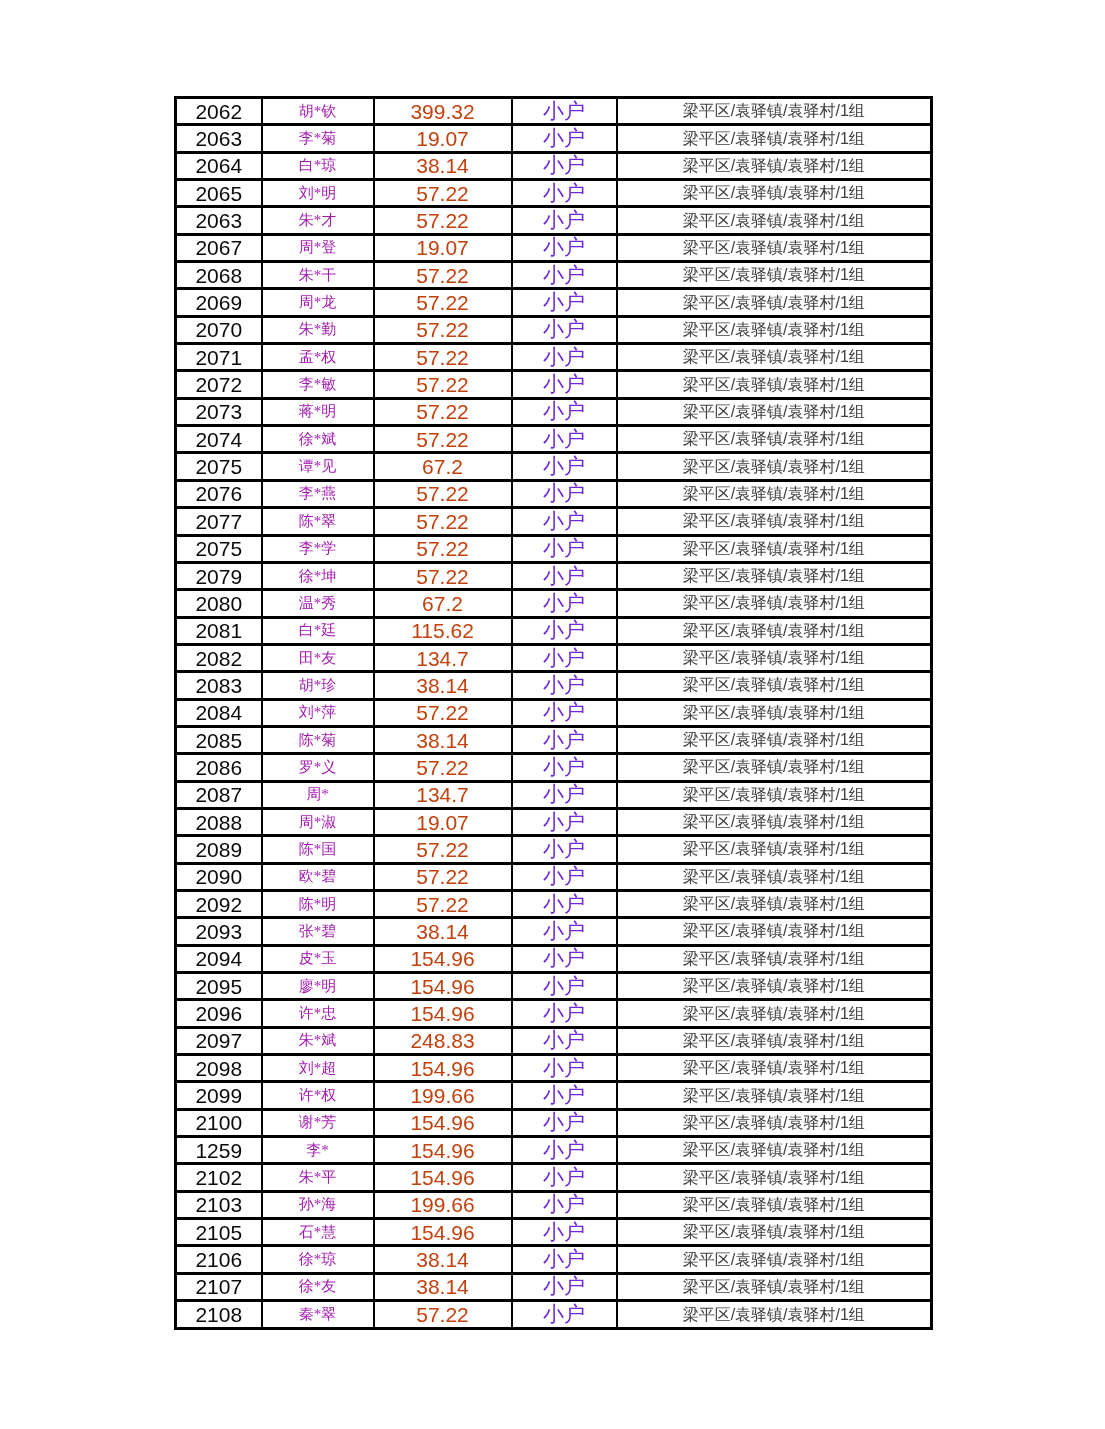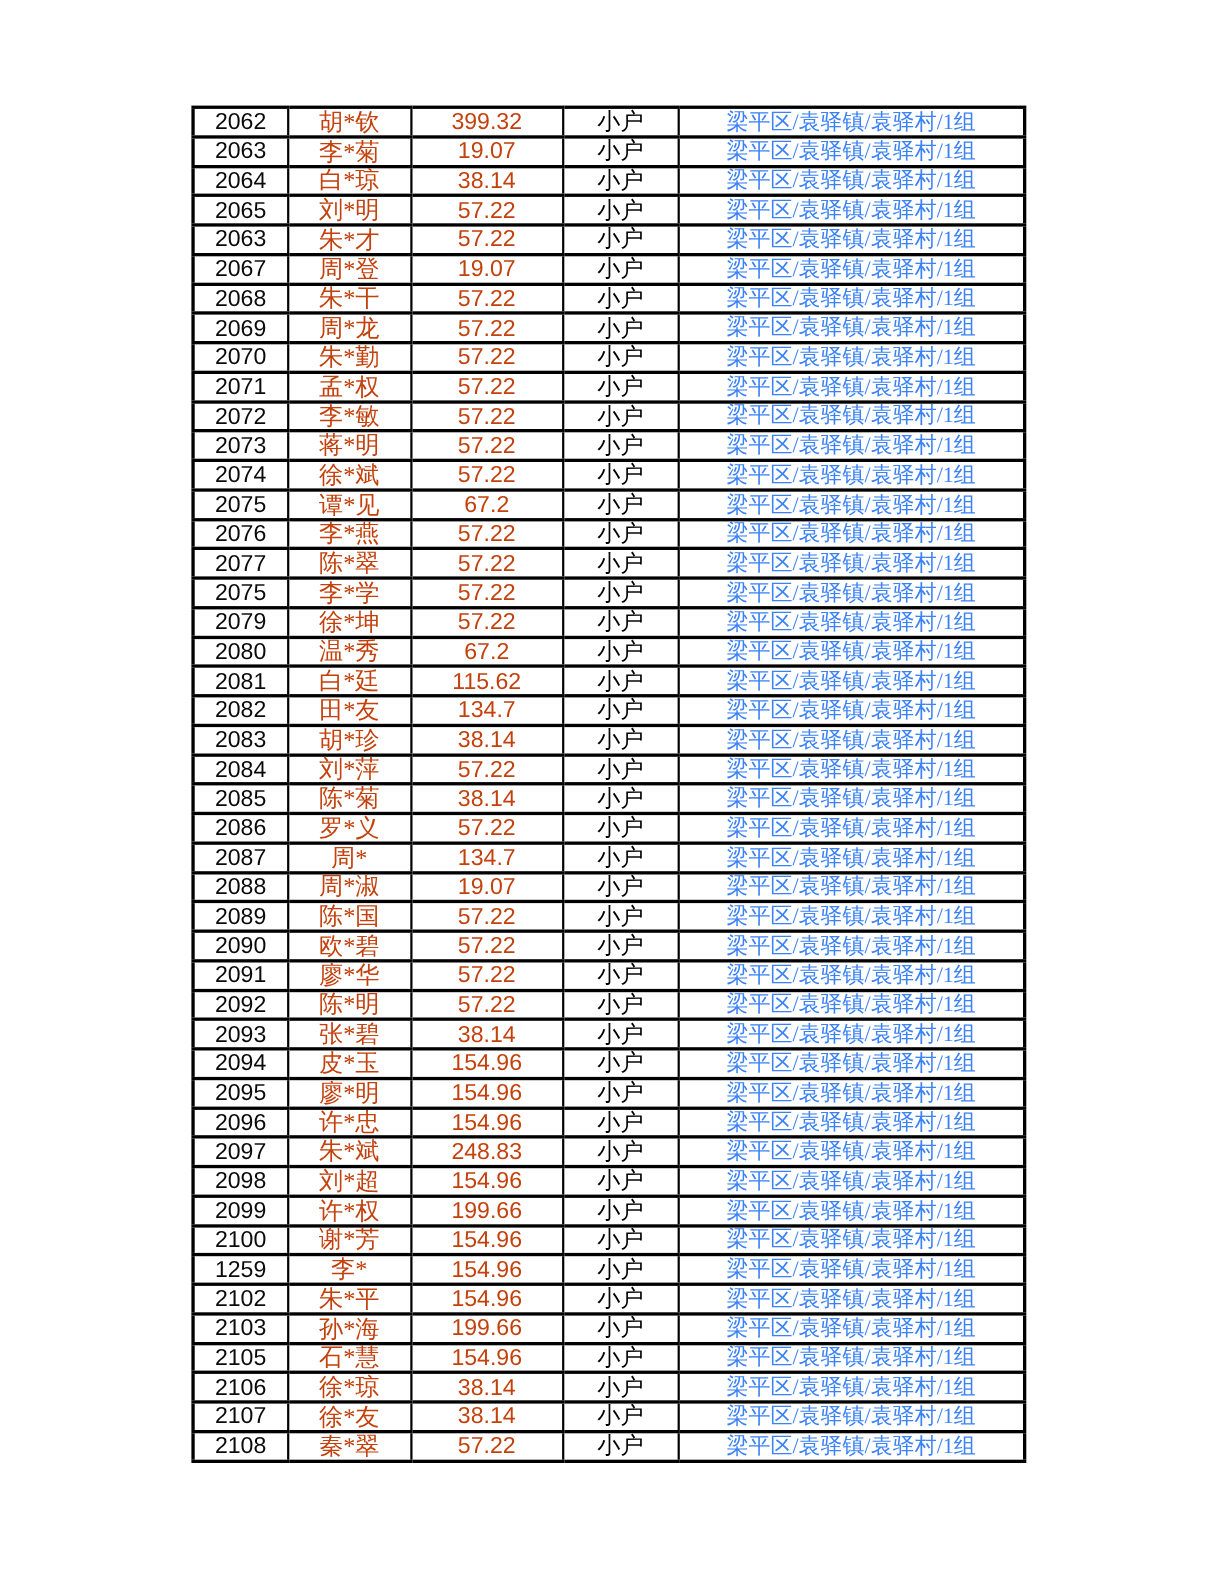--- a/index.html
+++ b/index.html
@@ -48,37 +48,37 @@
   col.c-type    { width: 105px; }
   col.c-address { width: 315px; }
 
   td.cell-id {
     font-family: "Liberation Sans", sans-serif;
     font-size: 21px;
     color: #0a0a0a;
   }
   td.cell-name {
     font-family: "Liberation Serif", serif;
-    font-size: 22px;
-    color: #c2410c;
+    font-size: 15px;
+    color: #a21caf;
   }
   td.cell-amount {
     font-family: "Liberation Sans", sans-serif;
     font-size: 21px;
     color: #c2410c;
   }
   td.cell-type {
     font-family: "Liberation Serif", serif;
     font-size: 21px;
-    color: #000000;
+    color: #6d28d9;
   }
   td.cell-address {
-    font-family: Liberation Serif, serif;
-    font-size: 20px;
-    color: #3b82f6;
+    font-family: Liberation Sans, sans-serif;
+    font-size: 16px;
+    color: #404040;
   }
 </style>
 </head>
 <body>
 
 <div class="page">
   <table class="data-table">
     <colgroup>
       <col class="c-id">
       <col class="c-name">
@@ -284,27 +284,20 @@
           <td class="cell-address">梁平区/袁驿镇/袁驿村/1组</td>
         </tr>
         <tr>
           <td class="cell-id">2090</td>
           <td class="cell-name">欧*碧</td>
           <td class="cell-amount">57.22</td>
           <td class="cell-type">小户</td>
           <td class="cell-address">梁平区/袁驿镇/袁驿村/1组</td>
         </tr>
         <tr>
-          <td class="cell-id">2091</td>
-          <td class="cell-name">廖*华</td>
-          <td class="cell-amount">57.22</td>
-          <td class="cell-type">小户</td>
-          <td class="cell-address">梁平区/袁驿镇/袁驿村/1组</td>
-        </tr>
-        <tr>
           <td class="cell-id">2092</td>
           <td class="cell-name">陈*明</td>
           <td class="cell-amount">57.22</td>
           <td class="cell-type">小户</td>
           <td class="cell-address">梁平区/袁驿镇/袁驿村/1组</td>
         </tr>
         <tr>
           <td class="cell-id">2093</td>
           <td class="cell-name">张*碧</td>
           <td class="cell-amount">38.14</td>

